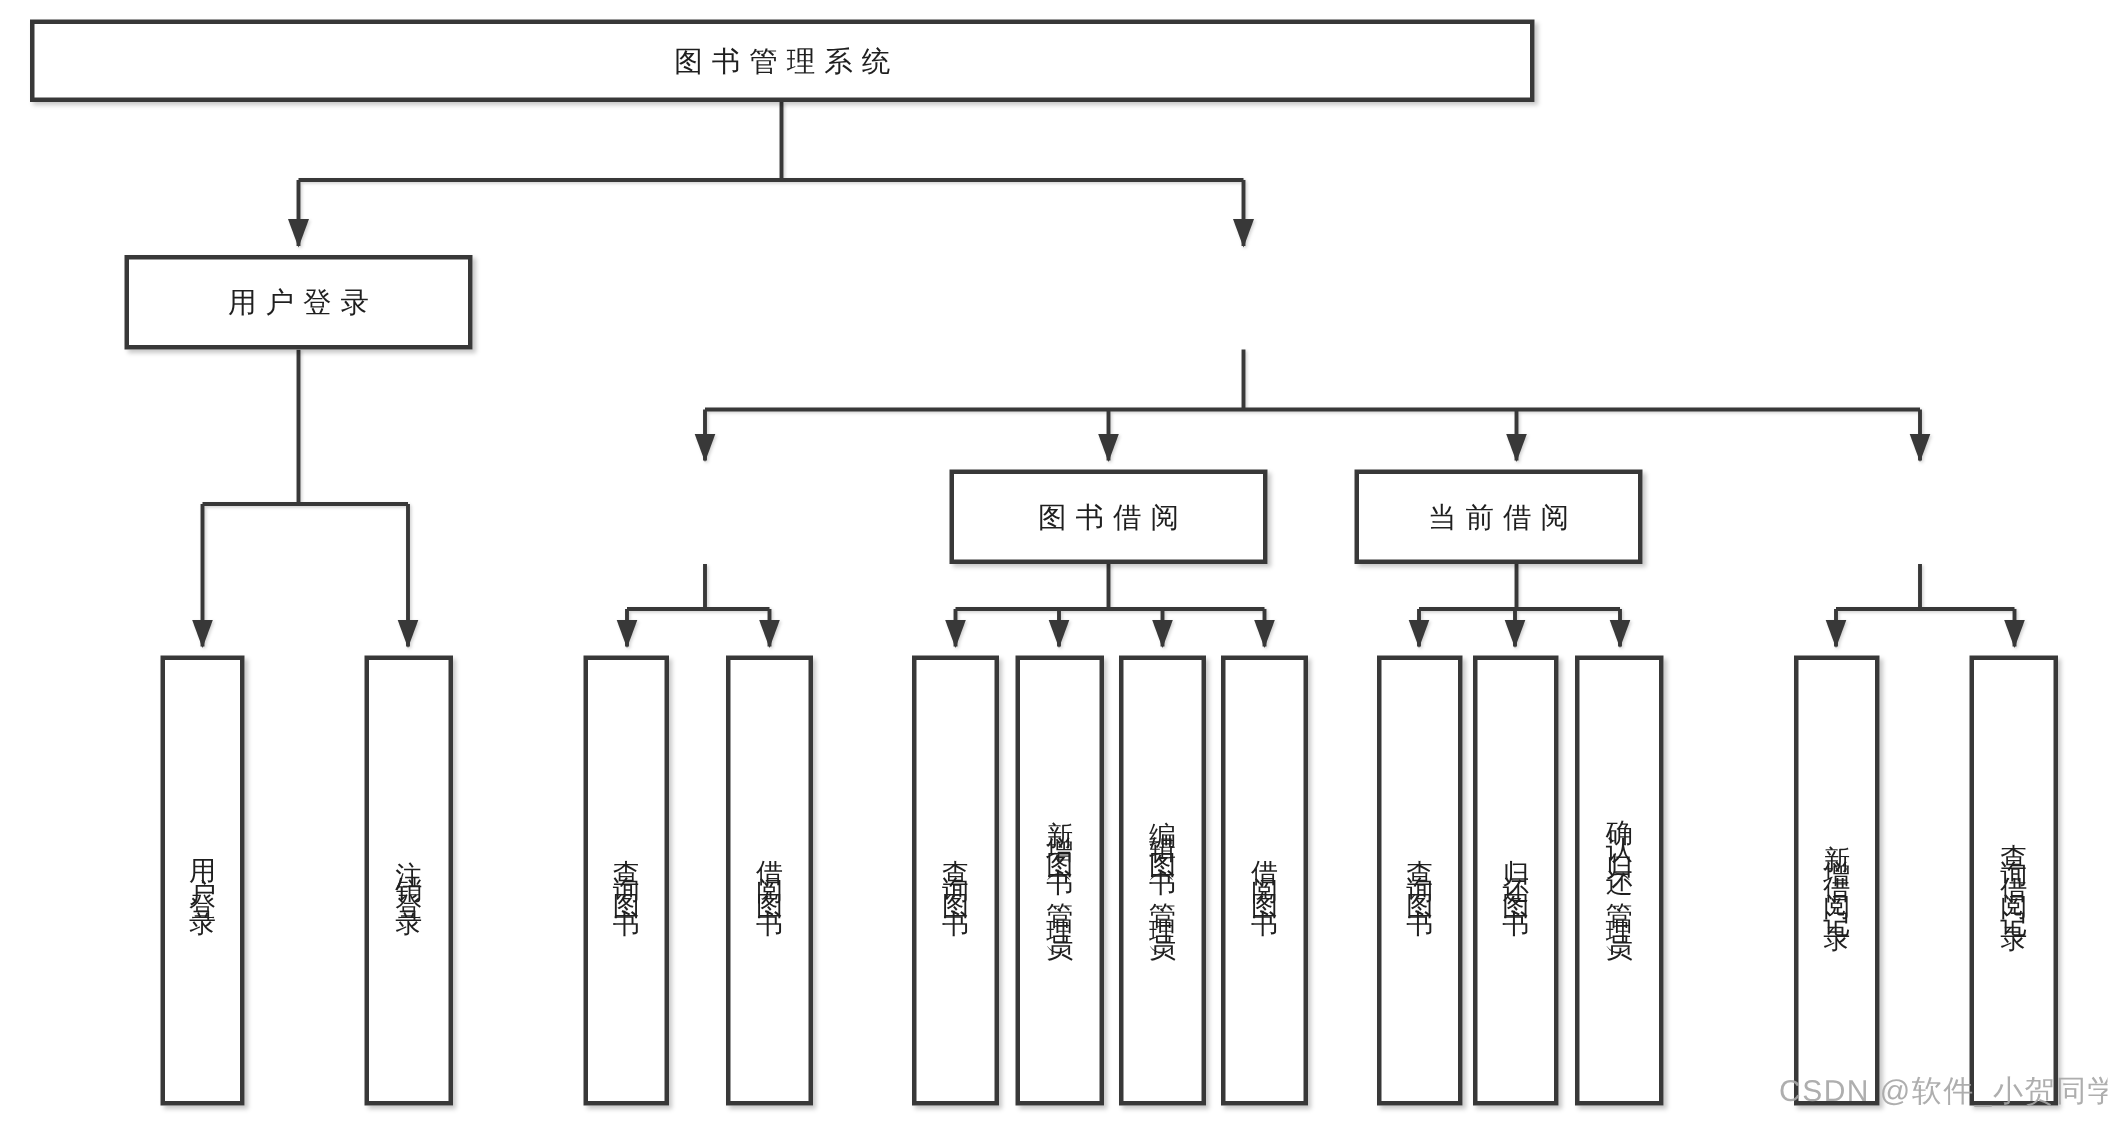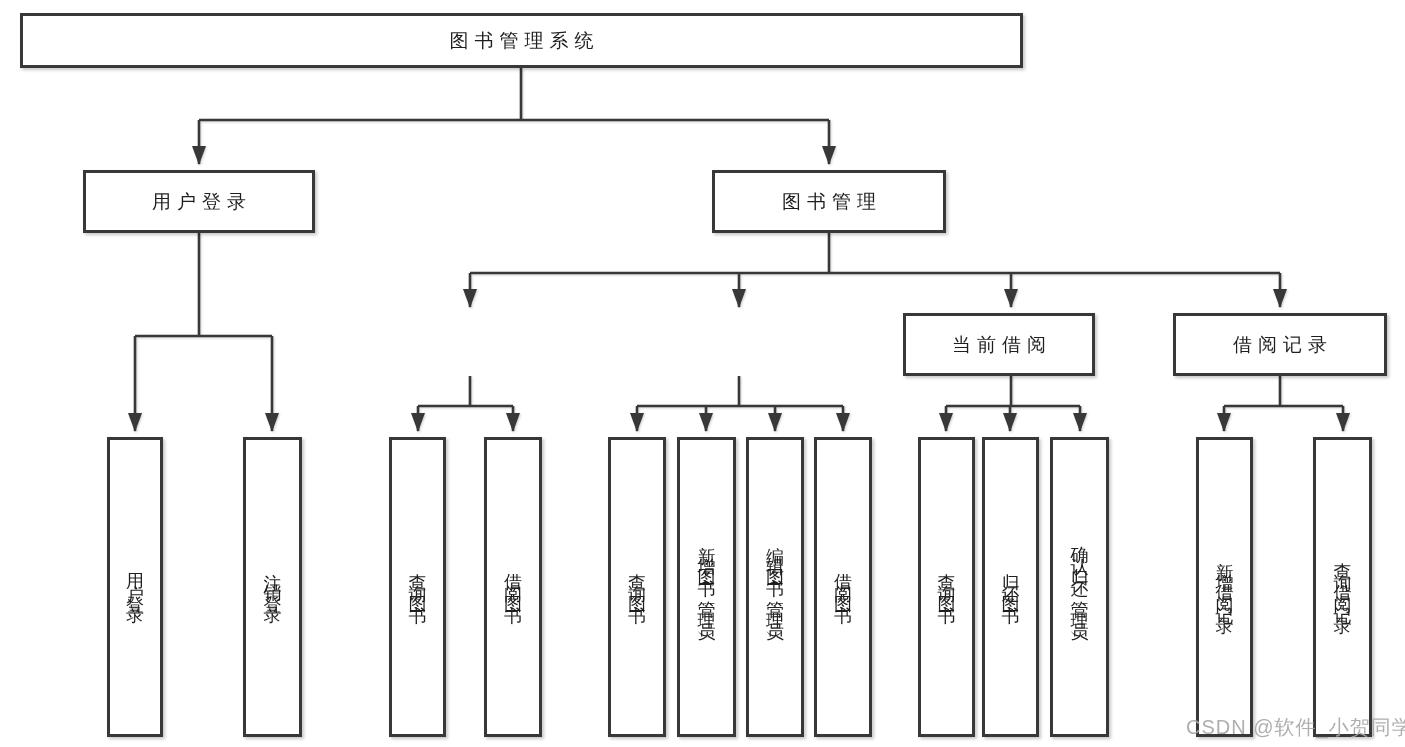--- a/index.html
+++ b/index.html
@@ -94,29 +94,26 @@
     <path class="ln" d="M1343,406 V431" marker-end="url(#arrow)"></path>
   </svg>
 
   <div class="box h" style="left:20px;top:13px;width:1003px;height:55px">
     <span>图书管理系统</span>
   </div>
 
   <div class="box h" style="left:83px;top:170px;width:232px;height:63px">
     <span>用户登录</span>
   </div>
-  <div class="box h" style="left:712px;top:170px;width:234px;height:63px">
-    <span>图书管理</span>
+
+  <div class="box h" style="left:633px;top:313px;width:212px;height:63px">
+    <span>图书借阅</span>
   </div>
-
   <div class="box h" style="left:903px;top:313px;width:192px;height:63px">
     <span>当前借阅</span>
-  </div>
-  <div class="box h" style="left:1173px;top:313px;width:214px;height:63px">
-    <span>借阅记录</span>
   </div>
 
   <div class="box v" style="left:107px;top:437px;width:56px;height:300px">
     <span>用户登录</span>
   </div>
   <div class="box v" style="left:243px;top:437px;width:59px;height:300px">
     <span>注销登录</span>
   </div>
 
   <div class="box v" style="left:389px;top:437px;width:57px;height:300px">

